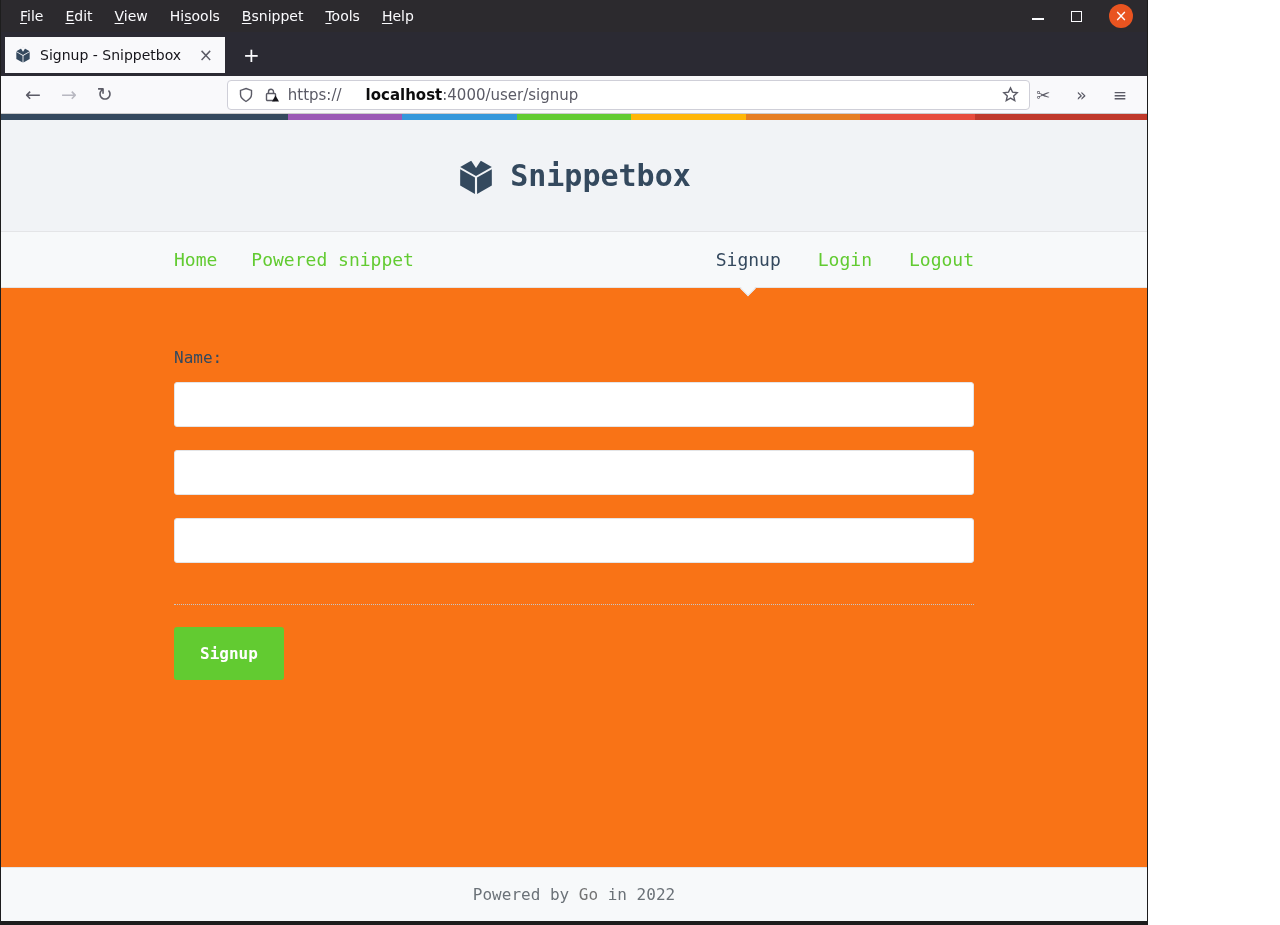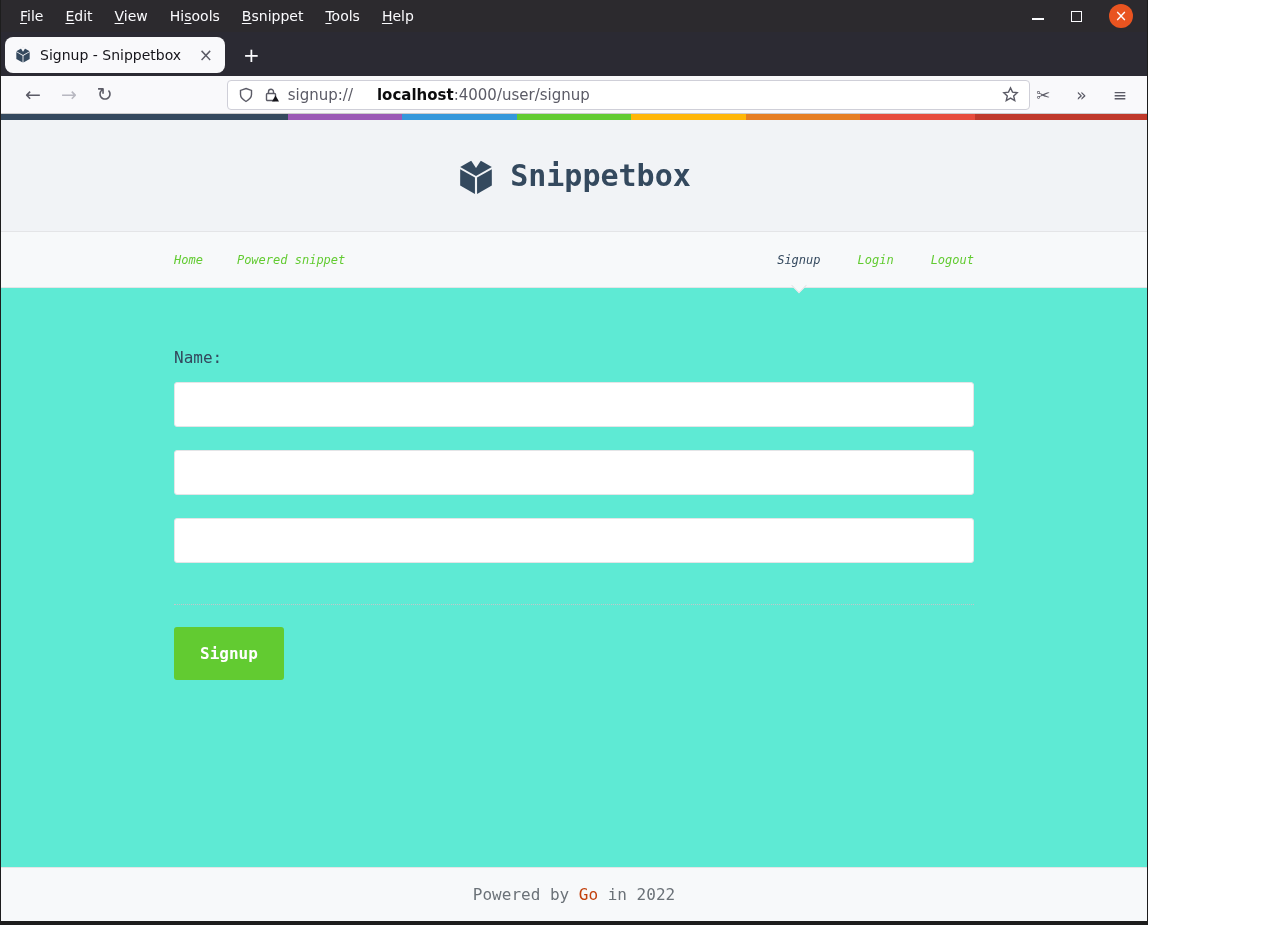--- a/index.html
+++ b/index.html
@@ -24,21 +24,21 @@
   .min-icon { width:12px; height:2px; background:#fbfbfe; margin-top:6px; }
   .max-icon { width:11px; height:11px; border:1.5px solid #fbfbfe; }
   .close-circle {
     width:24px; height:24px; border-radius:50%; background:#E95420; color:#fff;
     display:flex; align-items:center; justify-content:center; font-size:15px; line-height:1;
   }
 
   
   .tabbar { height:44px; flex:0 0 44px; background:#2b2a33; display:flex; align-items:center; padding:0 0 0 4px; }
   .tab {
-    width:220px; height:36px; background:#f9f9fb; border-radius:8px; color:#15141a;
+    width:220px; height:36px; background:#f9f9fb; border-radius:0; color:#15141a;
     display:flex; align-items:center; gap:9px; padding:0 6px 0 10px; font-size:14px; margin-top:2px;
   }
   .tab-title { flex:1; white-space:nowrap; overflow:hidden; }
   .tab-close { color:#5b5b66; font-size:17px; padding:1px 6px; border-radius:3px; }
   .newtab-btn { color:#fbfbfe; font-size:20px; padding:2px 10px; margin-left:8px; margin-top:2px; }
 
   
   .toolbar {
     height:38px; flex:0 0 38px; background:#f9f9fb; border-bottom:1px solid #cccccc;
     display:flex; align-items:center; padding:0 14px;
@@ -68,31 +68,31 @@
   .site-nav {
     height:57px; flex:0 0 57px; background:#f7f9fa;
     border-top:1px solid #e4e5e7; border-bottom:1px solid #e4e5e7;
     position:relative; z-index:2;
   }
   .site-nav .container { display:flex; align-items:center; justify-content:space-between; height:100%; }
   .nav-group { display:flex; align-items:center; }
   .nav-left  { gap:34px; }
   .nav-right { gap:37px; }
   .nav-link {
-    font-family:"DejaVu Sans Mono","Liberation Mono",monospace; font-size:12px;
-    color:#62CB31; text-decoration:none; cursor:pointer;font-style:italic;
+    font-family:"DejaVu Sans Mono","Liberation Mono",monospace; font-size:18px;
+    color:#62CB31; text-decoration:none; cursor:pointer;
   }
   .nav-link.active { color:#34495E; position:relative; cursor:default; }
   .nav-caret {
     position:absolute; left:50%; bottom:-24px; width:11px; height:11px;
     background:#f7f9fa; border-right:1px solid #e4e5e7; border-bottom:1px solid #e4e5e7;
     transform:translateX(-50%) rotate(45deg);
   }
 
-  .content { flex:1 1 auto; background:#5eead4; }
+  .content { flex:1 1 auto; background:#f97316; }
   .form { padding-top:60px; }
   .field-label {
     display:block; font-family:"DejaVu Sans Mono","Liberation Mono",monospace;
     font-size:16px; color:#34495E; margin-bottom:15px;
   }
   .field-input {
     width:100%; height:45px; background:#ffffff; border:1px solid #e4e5e7; border-radius:3px;
     margin-bottom:23px; padding:0 12px; font-family:"DejaVu Sans Mono","Liberation Mono",monospace;
     font-size:16px; color:#34495E; outline:none;
   }
@@ -102,21 +102,21 @@
     font-family:"DejaVu Sans Mono","Liberation Mono",monospace; font-size:16px; font-weight:bold;
     padding:17px 26px; cursor:pointer;
   }
 
   .site-footer {
     height:54px; flex:0 0 54px; background:#f7f9fa; border-top:1px solid #e4e5e7;
     display:flex; align-items:center; justify-content:center;
     font-family:"DejaVu Sans Mono","Liberation Mono",monospace; font-size:16px; color:#6b7278;
     white-space:pre;
   }
-  .footer-go { color:#c2410c; text-decoration:none; cursor:pointer; }
+  .footer-go { color:#737373; text-decoration:none; cursor:pointer; }
 </style>
 </head>
 <body>
 
 <div class="window">
 
   <div class="menubar">
     <div class="menu-item"><span><span></span><span class="accel">F</span><span>ile</span></span></div>
     <div class="menu-item"><span><span></span><span class="accel">E</span><span>dit</span></span></div>
     <div class="menu-item"><span><span></span><span class="accel">V</span><span>iew</span></span></div>
@@ -157,21 +157,21 @@
           <path d="M8 1.5 L13.5 3.4 V7.6 C13.5 11.4 8 14.5 8 14.5 C8 14.5 2.5 11.4 2.5 7.6 V3.4 Z"></path>
         </svg>
       </span>
       <span class="chrome-icon">
         <svg width="16" height="16" viewBox="0 0 16 16">
           <rect x="3.5" y="6.5" width="9" height="7" rx="1" fill="none" stroke="#5b5b66" stroke-width="1.4"></rect>
           <path d="M5.5 6.5 V4.8 a2.5 2.5 0 0 1 5 0 V6.5" fill="none" stroke="#5b5b66" stroke-width="1.4"></path>
           <polygon points="12.5,8.5 16,14.5 9,14.5" fill="#15141a"></polygon>
         </svg>
       </span>
-      <span class="url-text"><span>signup://</span><span class="url-host">localhost</span><span>:4000/user/signup</span></span>
+      <span class="url-text"><span>https://</span><span class="url-host">localhost</span><span>:4000/user/signup</span></span>
       <span class="chrome-icon star-btn">
         <svg width="17" height="17" viewBox="0 0 16 16" fill="none" stroke="#5b5b66" stroke-width="1.3">
           <path d="M8 1.8 L9.9 5.8 L14.3 6.3 L11 9.3 L12 13.7 L8 11.4 L4 13.7 L5 9.3 L1.7 6.3 L6.1 5.8 Z"></path>
         </svg>
       </span>
     </div>
     <div class="tb-right">
       <span class="tb-glyph">✂</span>
       <span class="tb-glyph">»</span>
       <span class="tb-glyph">≡</span>

